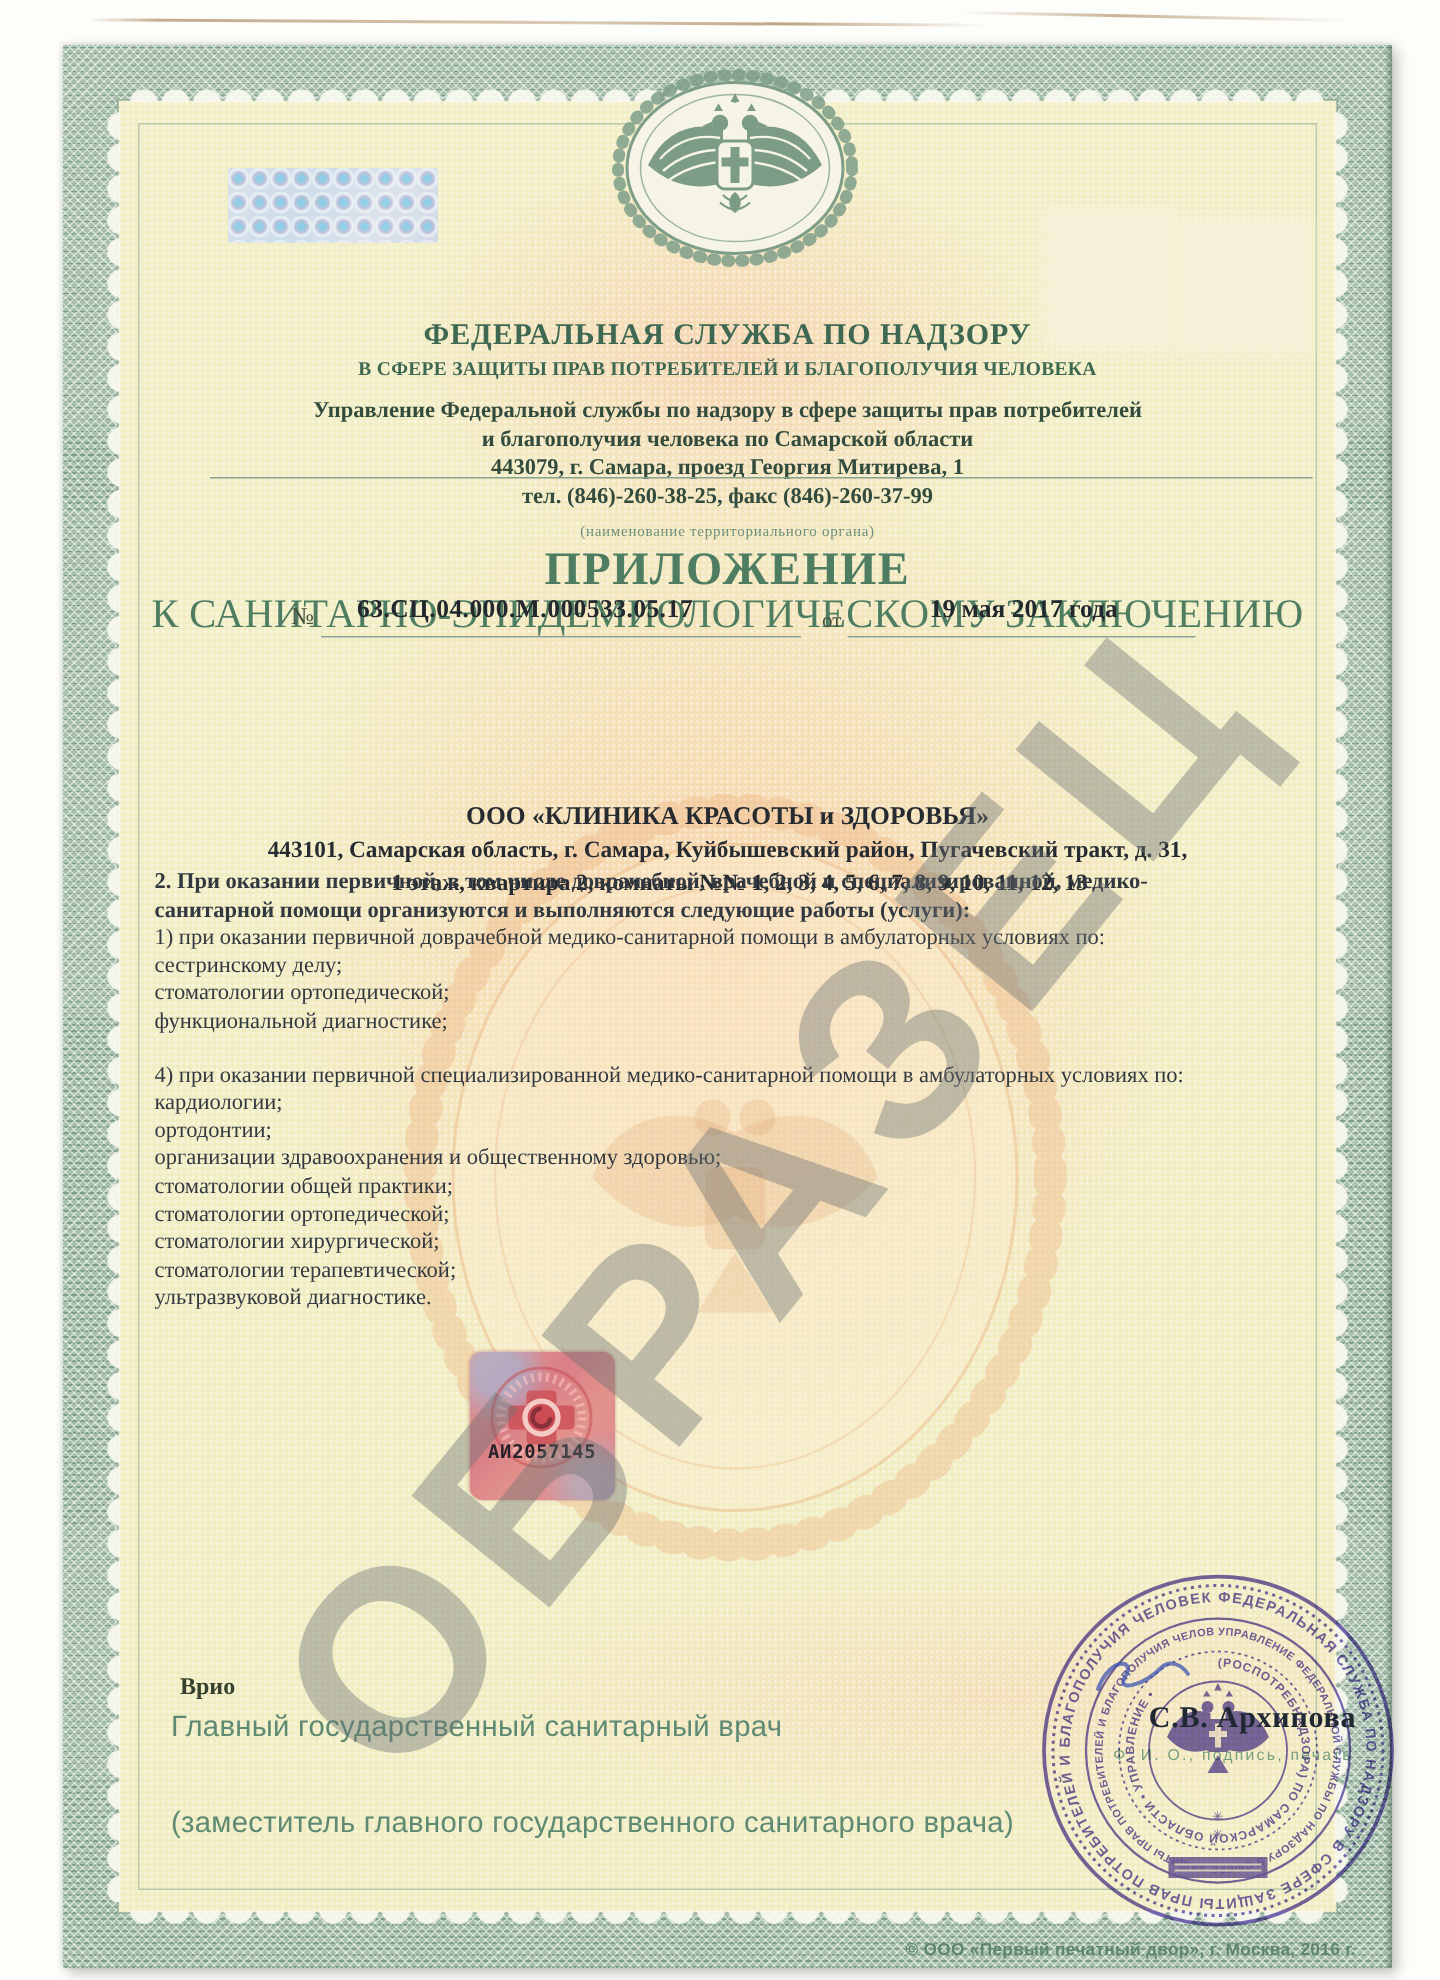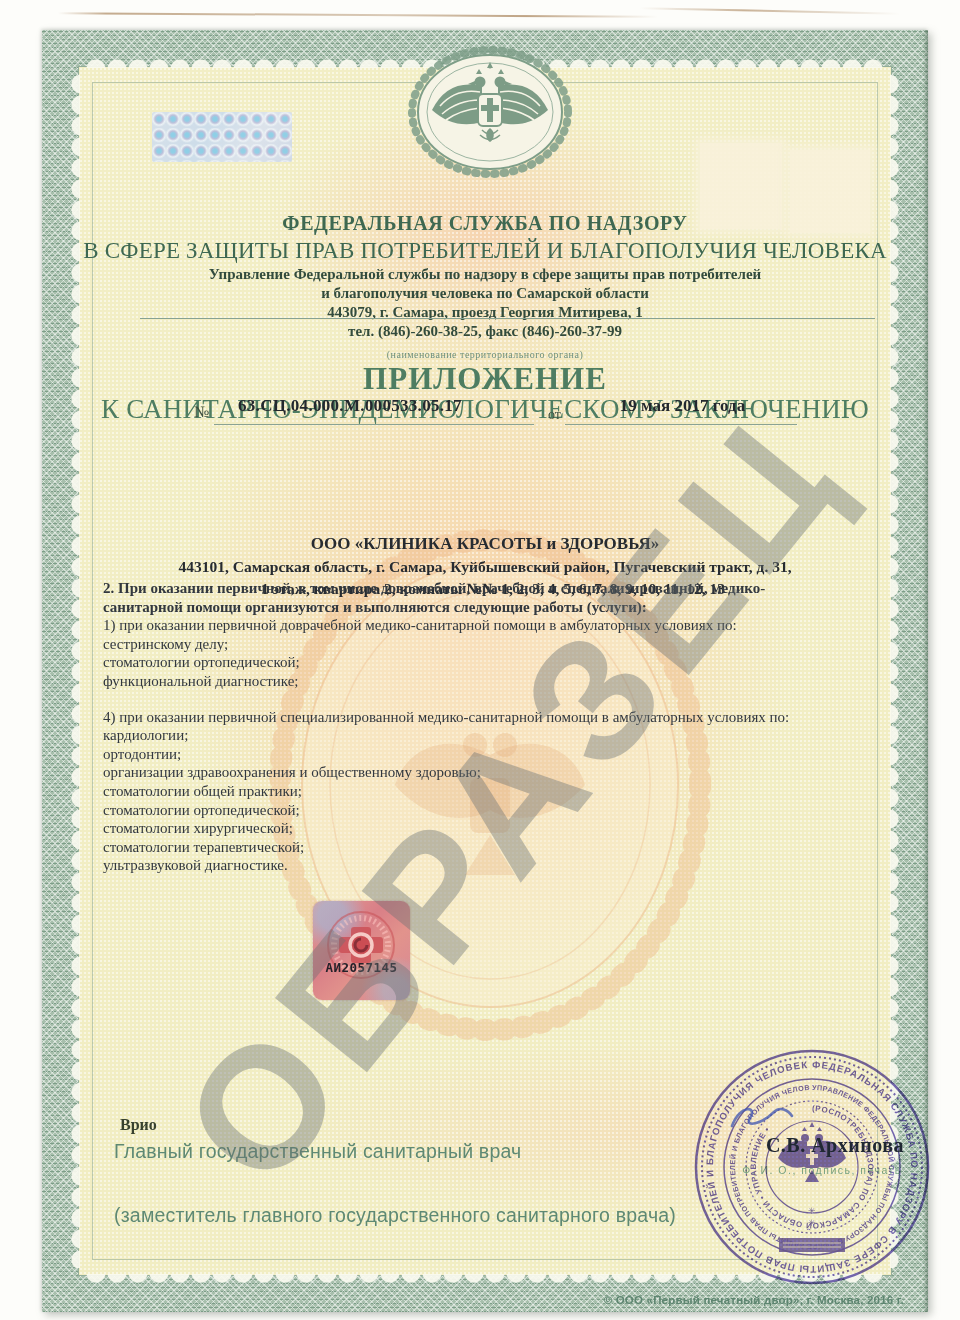--- a/index.html
+++ b/index.html
@@ -53,21 +53,21 @@
 
   .holo-strip{position:absolute;left:110px;top:82px;width:140px;height:50px;border-radius:2px;
     background:
       radial-gradient(circle at 7px 7px,rgba(120,200,230,.8) 2px,rgba(160,150,200,.5) 4px,rgba(240,245,250,.8) 6px,rgba(200,210,230,.4) 8px),
       linear-gradient(120deg,#dfe9ee,#cfe4ef 40%,#e8eef2 70%,#d5dfe9);
     background-size:14px 16px,100% 100%;opacity:.95;}
 
   
   .t{position:absolute;left:0;width:886px;text-align:center;margin-top:28px;}
   .agency1{top:154px;font-size:20px;font-weight:bold;color:#3e6852;letter-spacing:.6px;}
-  .agency2{top:180px;font-size:23px;font-weight:normal;color:#3e6852;letter-spacing:.2px;}
+  .agency2{top:180px;font-size:13px;font-weight:bold;color:#3e6852;letter-spacing:.2px;}
   .agency-sub{font-size:15px;font-weight:bold;color:#324b3c;}
   .a3{top:208px;} .a4{top:227px;} .a5{top:246px;} .a6{top:265px;}
   .rule{position:absolute;left:98px;top:288px;width:735px;height:1px;background:#87a292;}
   .rule-cap{top:291px;font-size:10px;color:#6e907c;letter-spacing:.5px;}
   .title1{top:303px;font-size:31px;font-weight:bold;color:#4e7d62;letter-spacing:1px;}
   .title2{top:336px;font-size:27px;font-weight:normal;color:#4e7d62;letter-spacing:.2px;}
 
   .no-label{position:absolute;left:152px;top:373px;font-size:16px;color:#40503f;}
   .num{position:absolute;left:196px;top:366px;width:268px;text-align:left;font-size:17px;font-weight:bold;color:#23282e;letter-spacing:.3px;}
   .num-line{position:absolute;left:172px;top:394px;width:320px;height:1px;background:#8aa394;}

